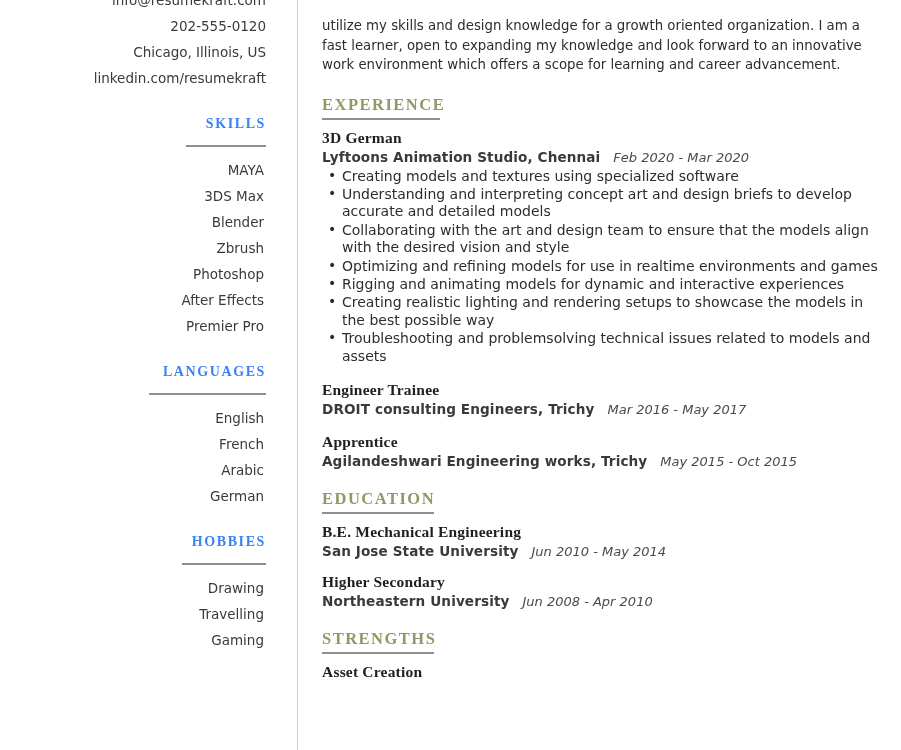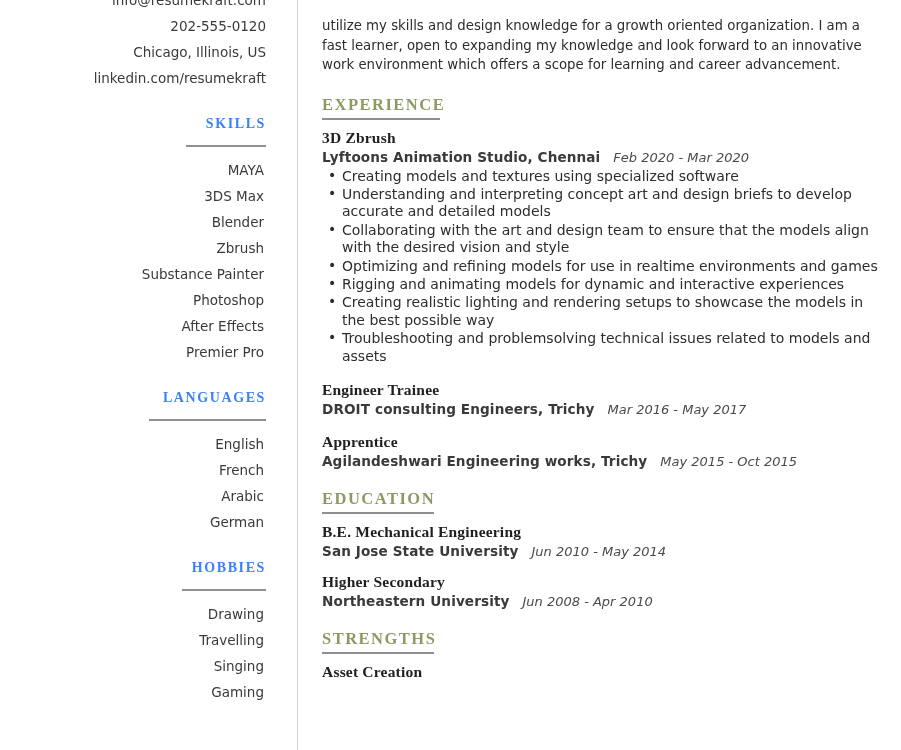--- a/index.html
+++ b/index.html
@@ -201,21 +201,20 @@
     <section class="side-section">
       <div class="side-heading-wrap">
         <span class="side-heading">SKILLS</span>
         <span class="side-rule" style="width:80px;"></span>
       </div>
       <ul class="side-list">
         <li>MAYA</li>
         <li>3DS Max</li>
         <li>Blender</li>
         <li>Zbrush</li>
-        <li>Substance Painter</li>
         <li>Photoshop</li>
         <li>After Effects</li>
         <li>Premier Pro</li>
       </ul>
     </section>
 
     <section class="side-section">
       <div class="side-heading-wrap">
         <span class="side-heading">LANGUAGES</span>
         <span class="side-rule" style="width:117px;"></span>
@@ -229,42 +228,41 @@
     </section>
 
     <section class="side-section">
       <div class="side-heading-wrap">
         <span class="side-heading">HOBBIES</span>
         <span class="side-rule" style="width:84px;"></span>
       </div>
       <ul class="side-list">
         <li>Drawing</li>
         <li>Travelling</li>
-        <li>Singing</li>
         <li>Gaming</li>
       </ul>
     </section>
 
   </aside>
 
   <main class="main">
 
     <p class="summary">
       
       <span>utilize my skills and design knowledge for a growth oriented organization. I am a fast learner, open to expanding my knowledge and look forward to an innovative work environment which offers a scope for learning and career advancement.</span>
     </p>
 
     <section class="main-section">
       <div class="main-heading-wrap">
         <span class="main-heading">EXPERIENCE</span>
         <span class="main-rule" style="width:118px;"></span>
       </div>
 
       <div class="job">
-        <h3 class="job-title">3D Zbrush</h3>
+        <h3 class="job-title">3D German</h3>
         <p class="job-meta">
           <span class="job-org">Lyftoons Animation Studio, Chennai</span><span class="job-dates">Feb 2020 - Mar 2020</span>
         </p>
         <ul class="bullets">
           <li>Creating models and textures using specialized software</li>
           <li>Understanding and interpreting concept art and design briefs to develop accurate and detailed models</li>
           <li>Collaborating with the art and design team to ensure that the models align with the desired vision and style</li>
           <li>Optimizing and refining models for use in realtime environments and games</li>
           <li>Rigging and animating models for dynamic and interactive experiences</li>
           <li>Creating realistic lighting and rendering setups to showcase the models in the best possible way</li>

